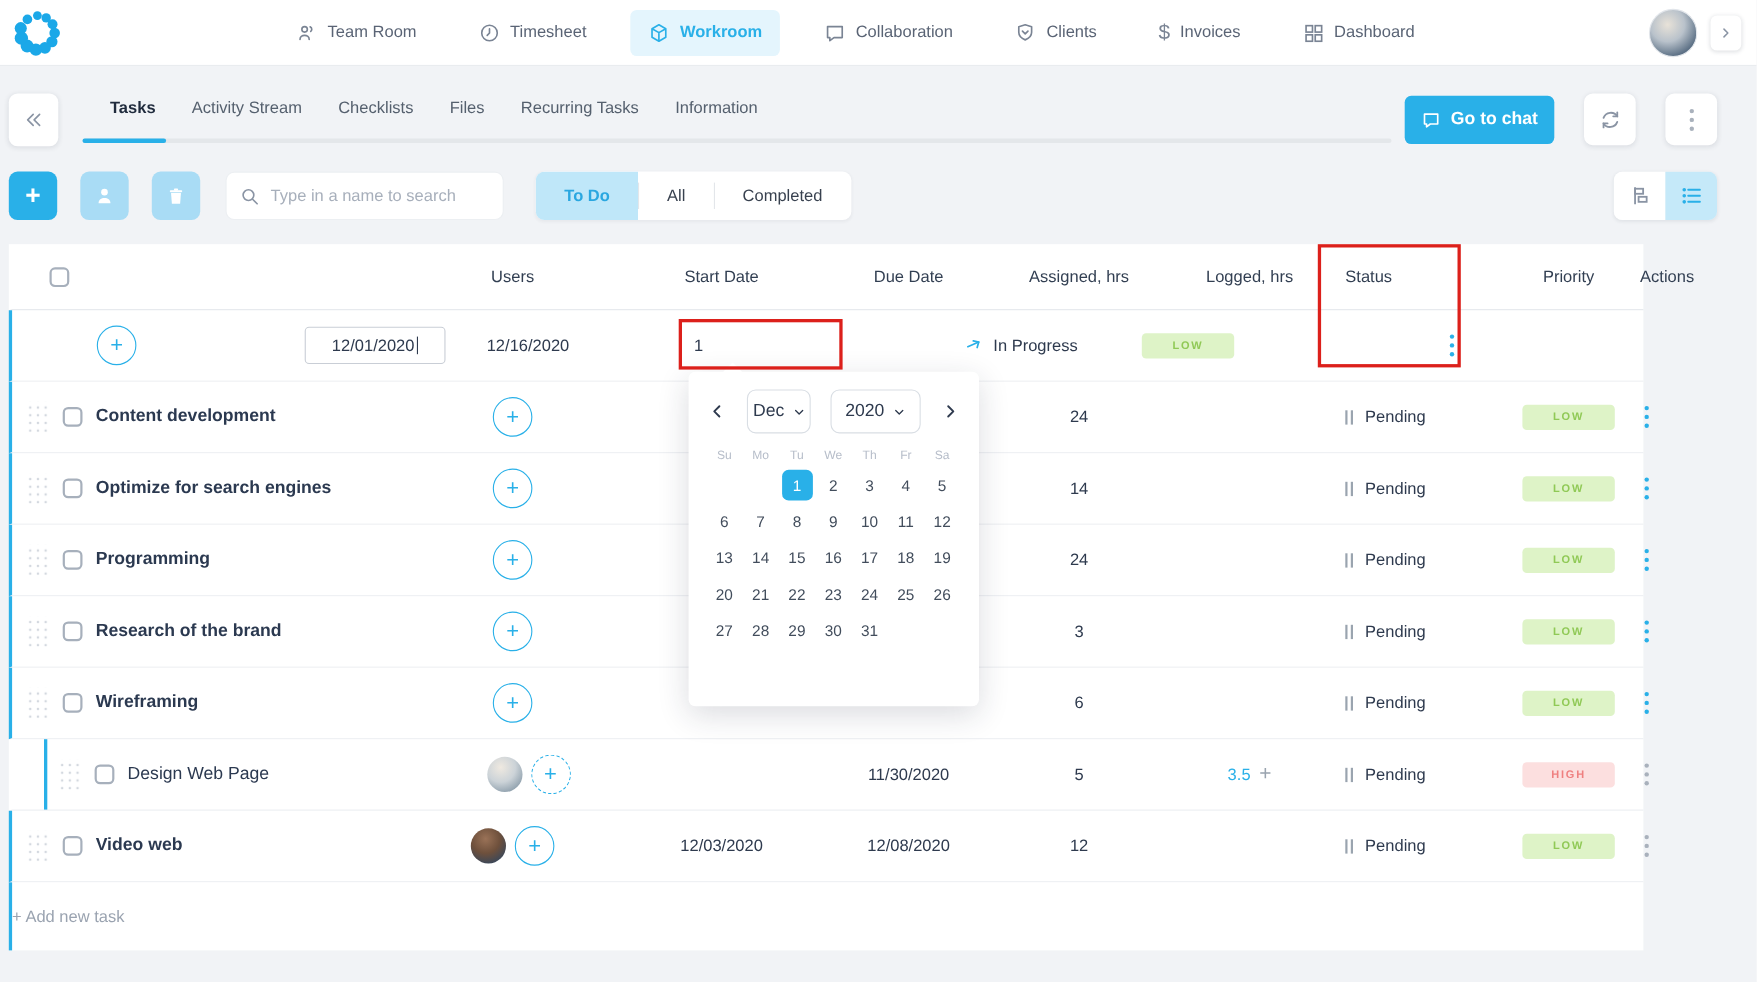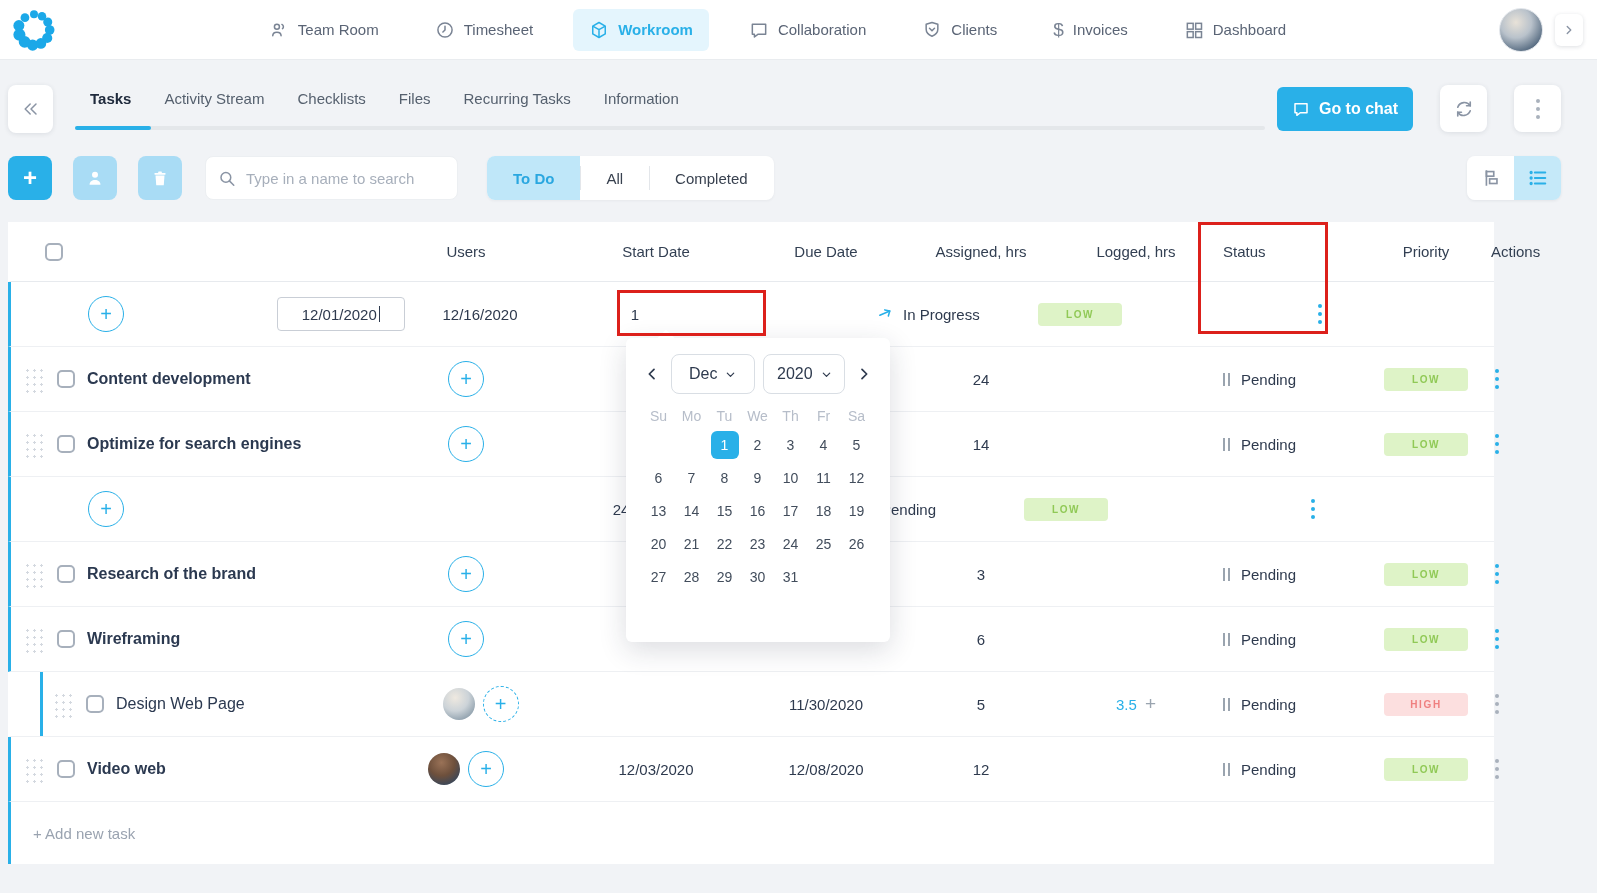--- a/index.html
+++ b/index.html
@@ -12,21 +12,21 @@
   .nav-items { display:flex; align-items:center; gap:24px; margin:0 auto; }
   .nav-item { display:flex; align-items:center; gap:9px; font-size:15px; color:#5a6475; padding:11px 16px; border-radius:6px; cursor:pointer; white-space:nowrap; }
   .nav-item.active { background:#e4f5fd; color:#29b0e8; font-weight:bold; }
   .nav-item svg { flex:0 0 auto; }
   .nav-right { display:flex; align-items:center; gap:12px; margin-right:14px; }
   .avatar-top { width:44px; height:44px; border-radius:50%; background:radial-gradient(circle at 38% 32%, #e8e2d8 0%, #b9c2cb 40%, #5d7186 75%, #33455c 100%); border:1px solid #e1e5ea; }
   .nav-expand { width:28px; height:32px; background:#fff; border-radius:6px; box-shadow:0 1px 4px rgba(30,40,60,.15); display:flex; align-items:center; justify-content:center; }
 
   
   .collapse-btn { position:absolute; left:8px; top:85px; width:45px; height:48px; background:#fff; border-radius:8px; box-shadow:0 1px 5px rgba(30,40,60,.1); display:flex; align-items:center; justify-content:center; }
-  .tabs { position:absolute; left:90px; top:86px; display:flex; gap:33px; }
+  .tabs { position:absolute; left:100px; top:86px; display:flex; gap:33px; }
   .tab { font-size:15px; color:#55606e; padding:4px 0; cursor:pointer; white-space:nowrap; }
   .tab.active { color:#202b3d; font-weight:bold; }
   .tab-track { position:absolute; left:75px; top:126px; width:1190px; height:4px; background:#e4e7ea; border-radius:2px; }
   .tab-track .seg { width:76px; height:4px; background:#29b0e8; border-radius:2px; }
   .chat-btn { position:absolute; left:1277px; top:87px; width:136px; height:44px; background:#29b0e8; border:none; border-radius:6px; color:#fff; font-size:16px; font-weight:bold; display:flex; align-items:center; justify-content:center; gap:9px; cursor:pointer; font-family:inherit; }
   .sq-btn { position:absolute; top:85px; width:47px; height:47px; background:#fff; border-radius:8px; box-shadow:0 1px 5px rgba(30,40,60,.1); display:flex; align-items:center; justify-content:center; }
   .sq-btn.refresh { left:1440px; } .sq-btn.kebab-top { left:1514px; }
 
   
   .tool-btn { position:absolute; top:156px; width:44px; height:44px; border-radius:8px; display:flex; align-items:center; justify-content:center; border:none; cursor:pointer; }
@@ -81,31 +81,31 @@
   .kebab i { width:4px; height:4px; border-radius:50%; background:#29b0e8; }
   .kebab.gray i { background:#a9b1bc; }
   .logged-val { color:#29b0e8; }
   .logged-plus { color:#9aa4af; font-size:19px; font-weight:300; cursor:pointer; }
   .trow.subtask { border-left-color:transparent; }
   .trow.subtask .sub-bar { position:absolute; left:29px; top:0; bottom:0; width:3px; background:#29b0e8; }
   .trow.subtask .c-name { padding-left:41px; flex-basis:389px; }
   .trow.subtask ~ * {}
   .trow.subtask + .trow {}
   .sub-shift .c-users { flex-basis:161px; }
-  .add-row { display:flex; align-items:center; height:62px; border-left:3px solid #29b0e8; font-size:15px; color:#9aa3b0; padding-left:22px; cursor:text; }
+  .add-row { display:flex; align-items:center; height:62px; border-left:3px solid #29b0e8; font-size:15px; color:#9aa3b0; cursor:text; }
 
   
   .calendar { position:absolute; left:626px; top:338px; width:264px; height:304px; background:#fff; border-radius:6px; box-shadow:0 8px 28px rgba(30,40,60,.16); padding:16px 16px 0 16px; z-index:20; }
   .cal-notch { position:absolute; top:-6px; left:34px; width:12px; height:12px; background:#fff; transform:rotate(45deg); }
   .cal-nav { display:flex; align-items:center; justify-content:space-between; }
   .cal-sel { height:40px; border:1px solid #d9dee4; border-radius:8px; display:flex; align-items:center; justify-content:center; gap:8px; font-size:16px; color:#2e3a4e; cursor:pointer; background:#fff; }
-  .cal-sel.month { width:84px; } .cal-sel.year { width:82px; }
+  .cal-sel.month { width:58px; } .cal-sel.year { width:82px; }
   .cal-chev { cursor:pointer; display:flex; padding:2px; }
   .cal-week { display:grid; grid-template-columns:repeat(7,33px); margin-top:14px; }
-  .cal-week span { text-align:center; font-size:14px; color:#b6bdc9; }
+  .cal-week span { text-align:center; font-size:11px; color:#b6bdc9; }
   .cal-days { display:grid; grid-template-columns:repeat(7,33px); grid-auto-rows:33px; margin-top:4px; }
   .cal-day { display:flex; align-items:center; justify-content:center; font-size:14px; color:#424d5c; cursor:pointer; }
   .cal-day.selected { position:relative; color:#fff; }
   .cal-day.selected::before { content:""; position:absolute; width:28px; height:28px; background:#29b0e8; border-radius:6px; z-index:-1; }
   .cal-day.selected { z-index:0; }
 
   
   .anno { position:absolute; border:3px solid #dc201b; z-index:30; pointer-events:none; }
   .anno.date { left:617px; top:290px; width:149px; height:46px; }
   .anno.status { left:1198px; top:222px; width:130px; height:112px; }
@@ -387,20 +387,25 @@
     <div class="cell c-actions">
         <div class="kebab">
           <i></i>
           <i></i>
           <i></i>
         </div>
       </div>
   </div>
 
   <div class="trow">
+    <div class="cell c-name">
+      <span class="drag"></span>
+      <span class="cb"></span>
+      <span class="task-name">Programming</span>
+    </div>
     <div class="cell c-users">
         <span class="plus-circle">+</span>
       </div>
     <div class="cell c-start"></div>
       <div class="cell c-due"></div>
     <div class="cell c-assigned">24</div>
     <div class="cell c-logged"></div>
     <div class="cell c-status">
       <span class="pause">
           <i></i>

